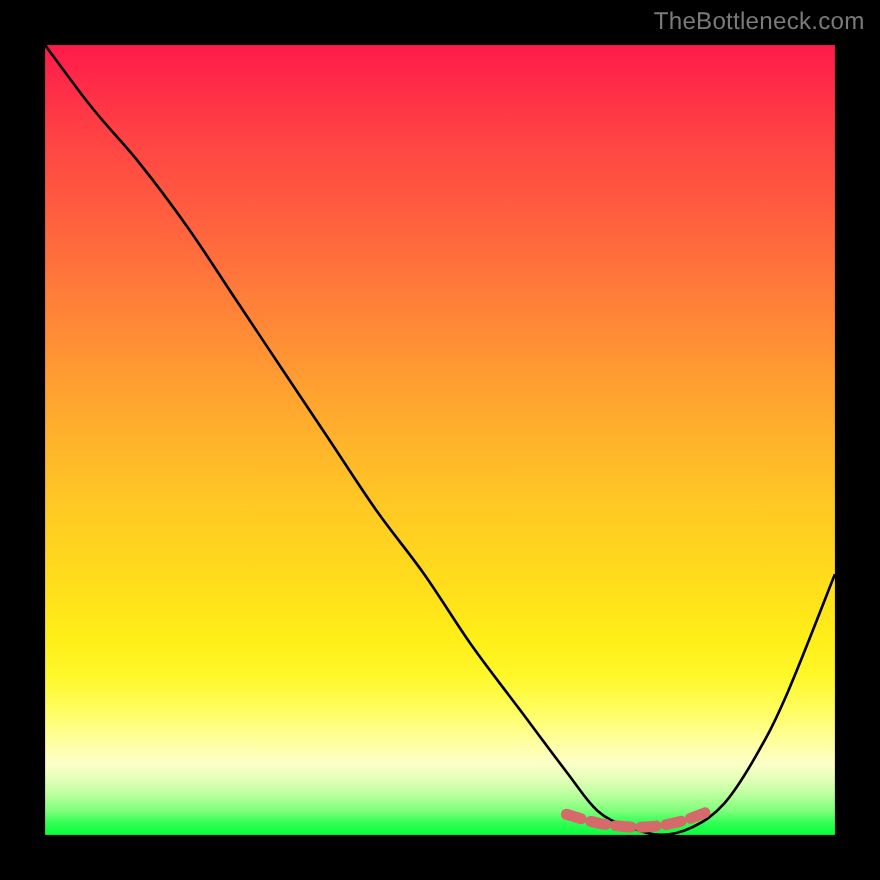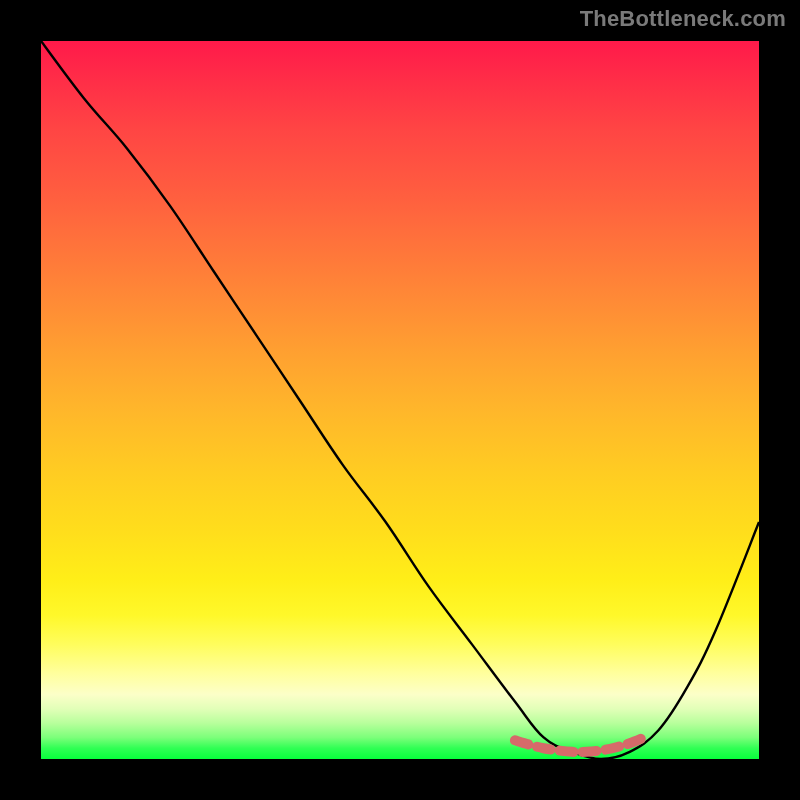--- a/index.html
+++ b/index.html
@@ -10,21 +10,21 @@
     position: relative;
     font-family: Arial, sans-serif;
     overflow: hidden;
   }
   .attribution {
     position: absolute;
     top: 6px;
     right: 14px;
     color: #7a7a7a;
     font-size: 22px;
-    font-weight: 700;
+    font-weight: 400;
     letter-spacing: 0.2px;
     z-index: 10;
   }
   .plot-area {
     position: absolute;
     left: 41px;
     top: 41px;
     width: 718px;
     height: 718px;
   }

